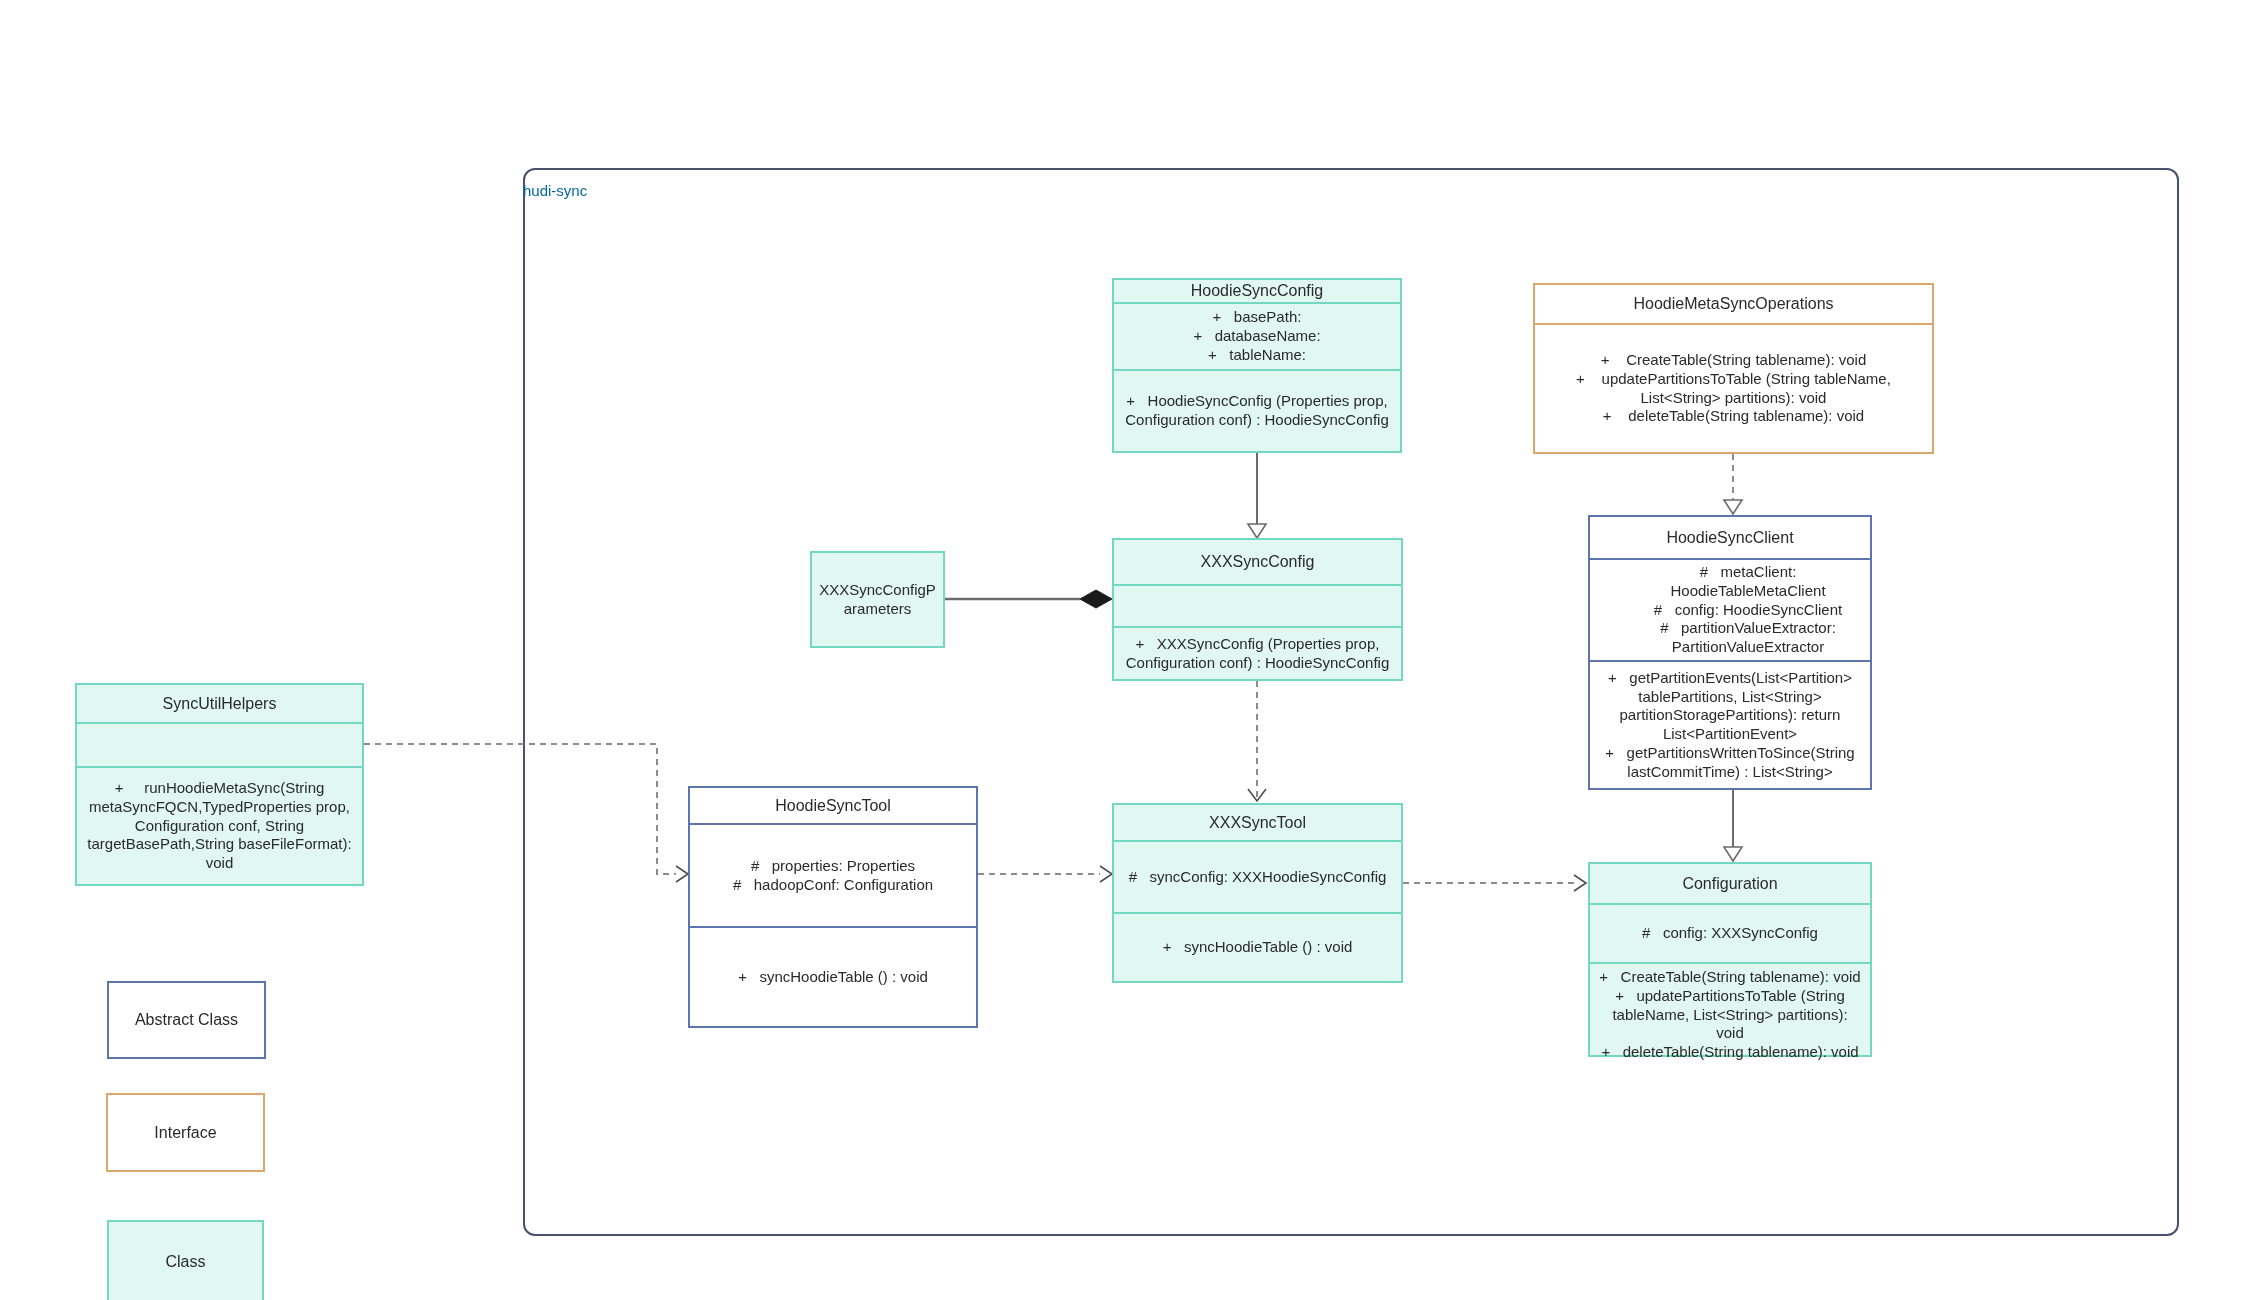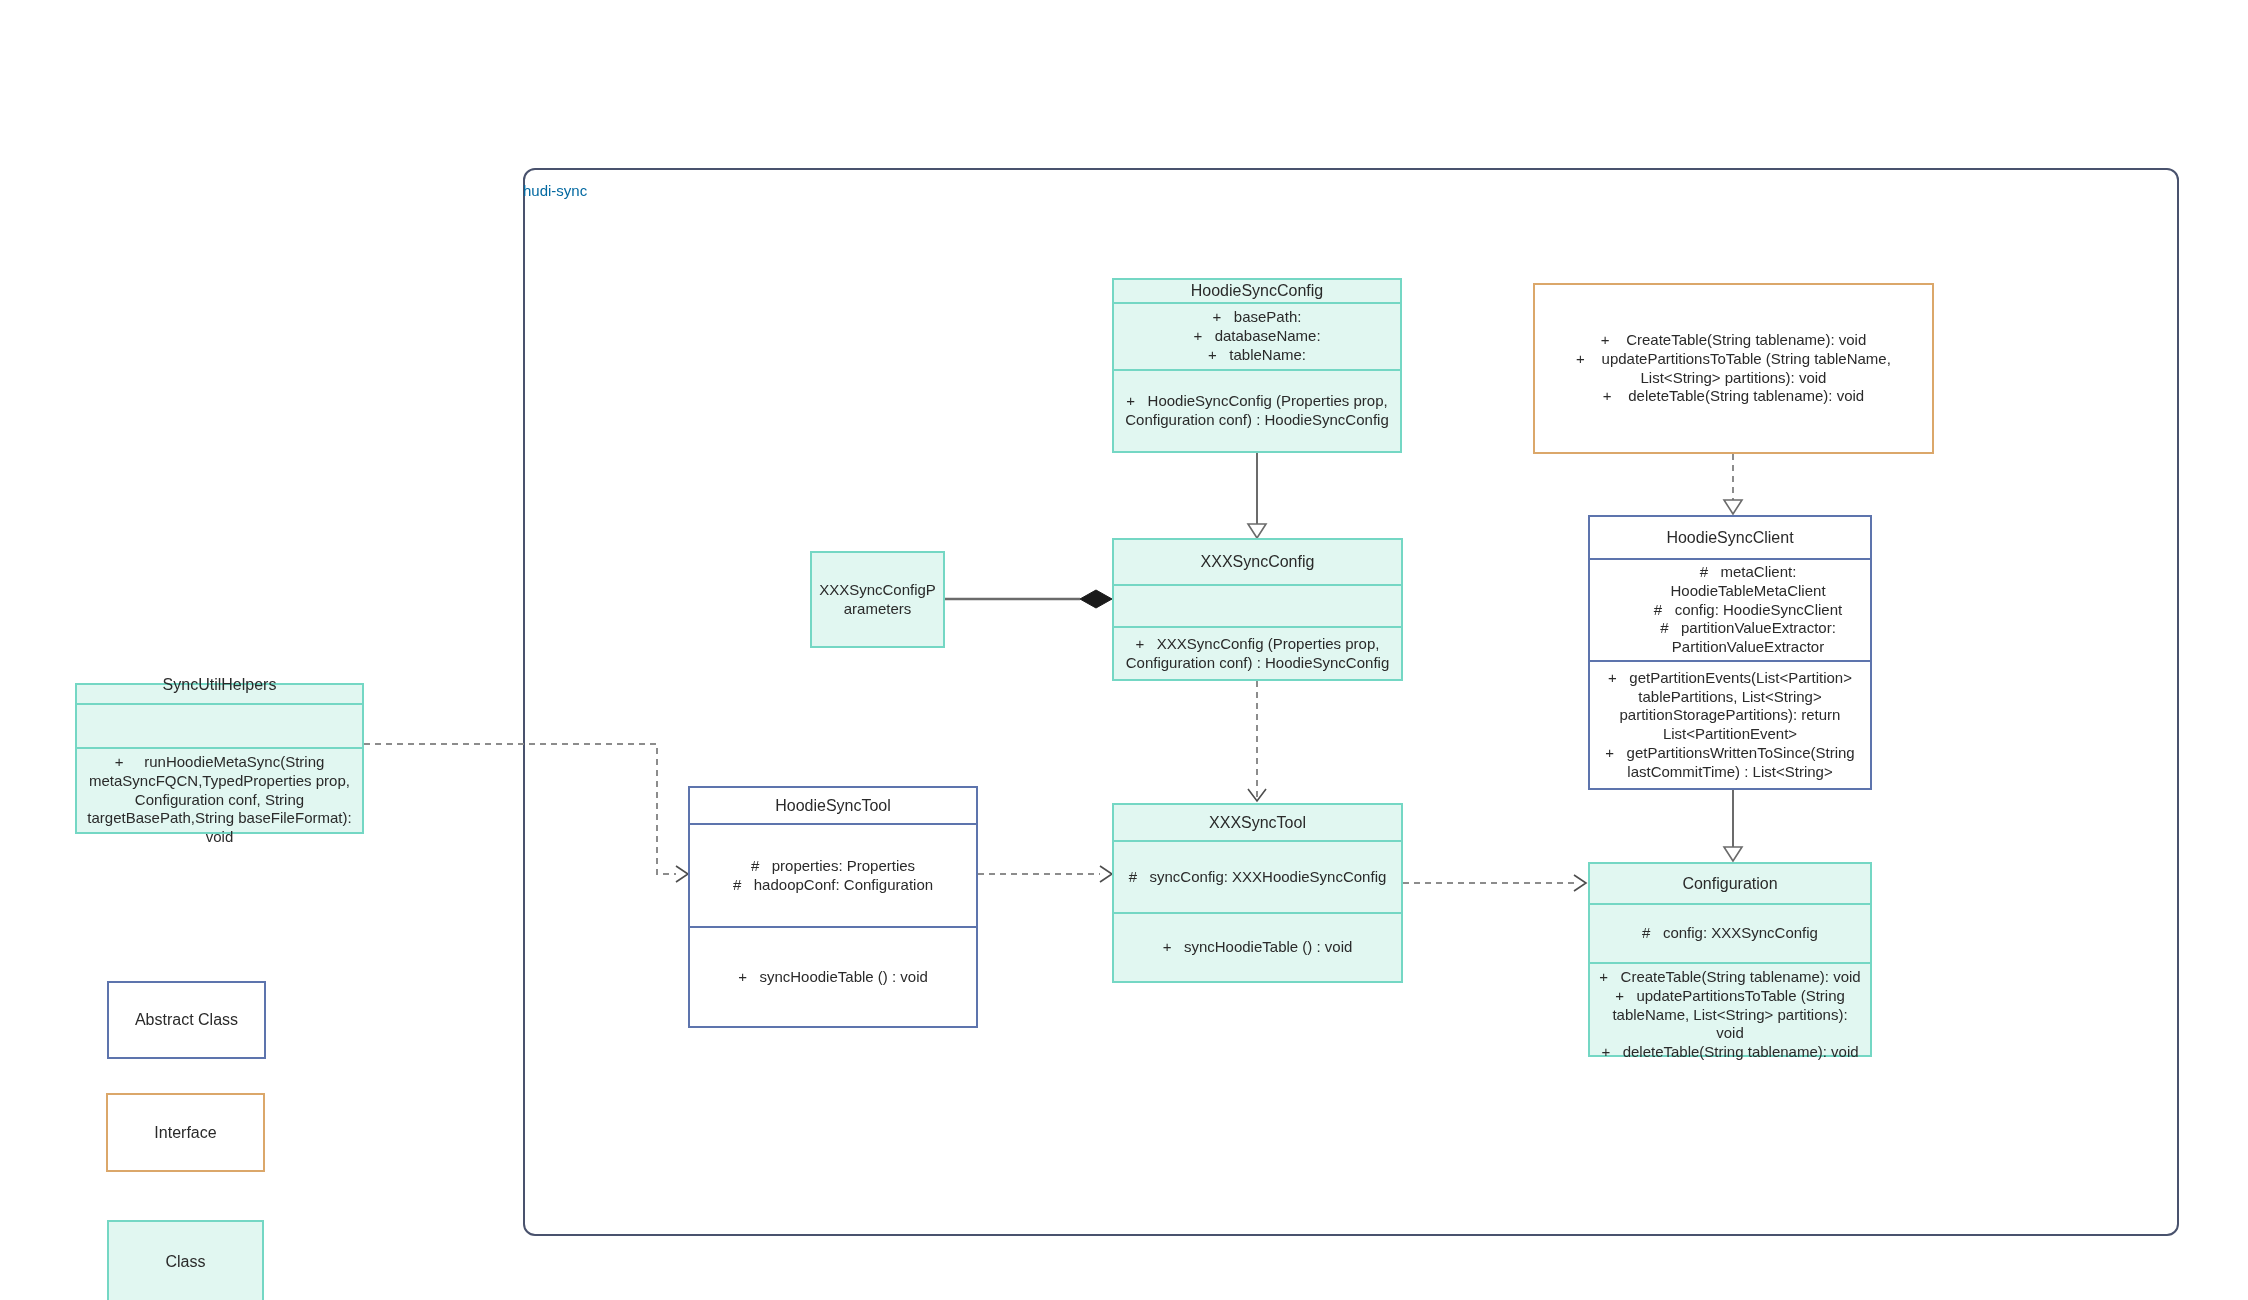--- a/index.html
+++ b/index.html
@@ -70,20 +70,21 @@
         <div class="member">+   basePath:</div>
         <div class="member">+   databaseName:</div>
         <div class="member">+   tableName:</div>
       </div>
     <div class="section last">
         <div class="member">+   HoodieSyncConfig (Properties prop, Configuration conf) : HoodieSyncConfig</div>
       </div>
   </div>
 
   <div class="uml interface" style="left:1533px;top:283px;width:401px;height:171px;">
+    <div class="title" style="height:40px;">HoodieMetaSyncOperations</div>
     <div class="section last">
         <div class="member">+    CreateTable(String tablename): void</div>
         <div class="member">+    updatePartitionsToTable (String tableName, List&lt;String&gt; partitions): void</div>
         <div class="member">+    deleteTable(String tablename): void</div>
       </div>
   </div>
 
   <div class="uml teal plain breakword" style="left:810px;top:551px;width:135px;height:97px;">
     <div class="title">XXXSyncConfigParameters</div>
   </div>
@@ -102,21 +103,21 @@
         <div class="member">#   metaClient: HoodieTableMetaClient</div>
         <div class="member">#   config: HoodieSyncClient</div>
         <div class="member">#   partitionValueExtractor: PartitionValueExtractor</div>
       </div>
     <div class="section last">
         <div class="member">+   getPartitionEvents(List&lt;Partition&gt; tablePartitions, List&lt;String&gt; partitionStoragePartitions): return List&lt;PartitionEvent&gt;</div>
         <div class="member">+   getPartitionsWrittenToSince(String lastCommitTime) : List&lt;String&gt;</div>
       </div>
   </div>
 
-  <div class="uml teal" style="left:75px;top:683px;width:289px;height:151px;justify-content:center;">
+  <div class="uml teal" style="left:75px;top:683px;width:289px;height:203px;">
     <div class="title" style="height:39px;">SyncUtilHelpers</div>
     <div class="section" style="height:44px;"></div>
     <div class="section last">
         <div class="member">+     runHoodieMetaSync(String metaSyncFQCN,TypedProperties prop, Configuration conf, String targetBasePath,String baseFileFormat): void</div>
       </div>
   </div>
 
   <div class="uml abstract" style="left:688px;top:786px;width:290px;height:242px;">
     <div class="title" style="height:37px;">HoodieSyncTool</div>
     <div class="section" style="height:103px;">

